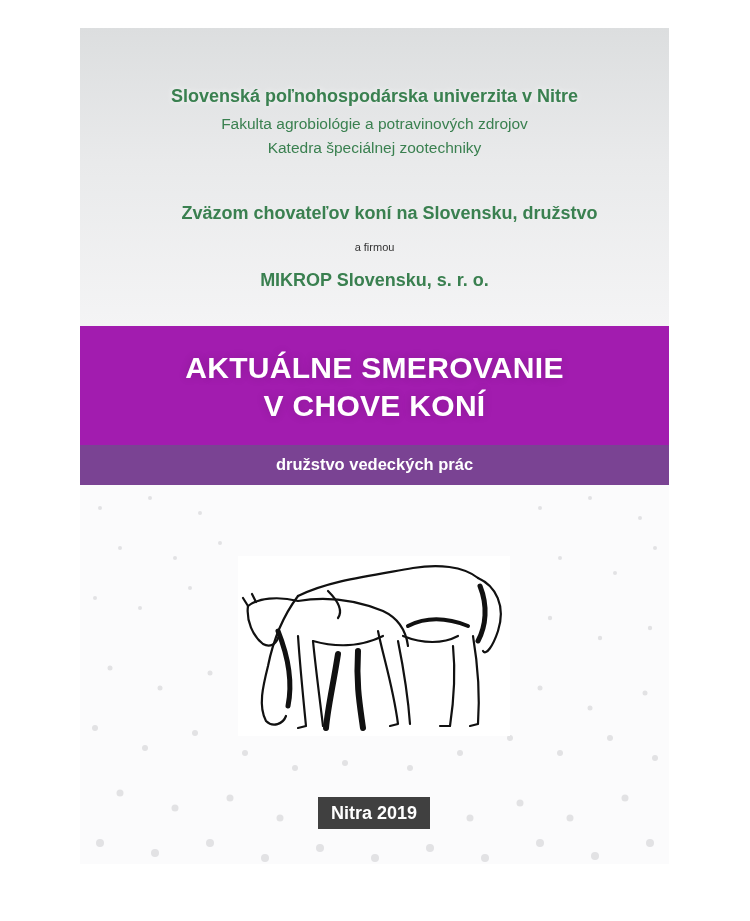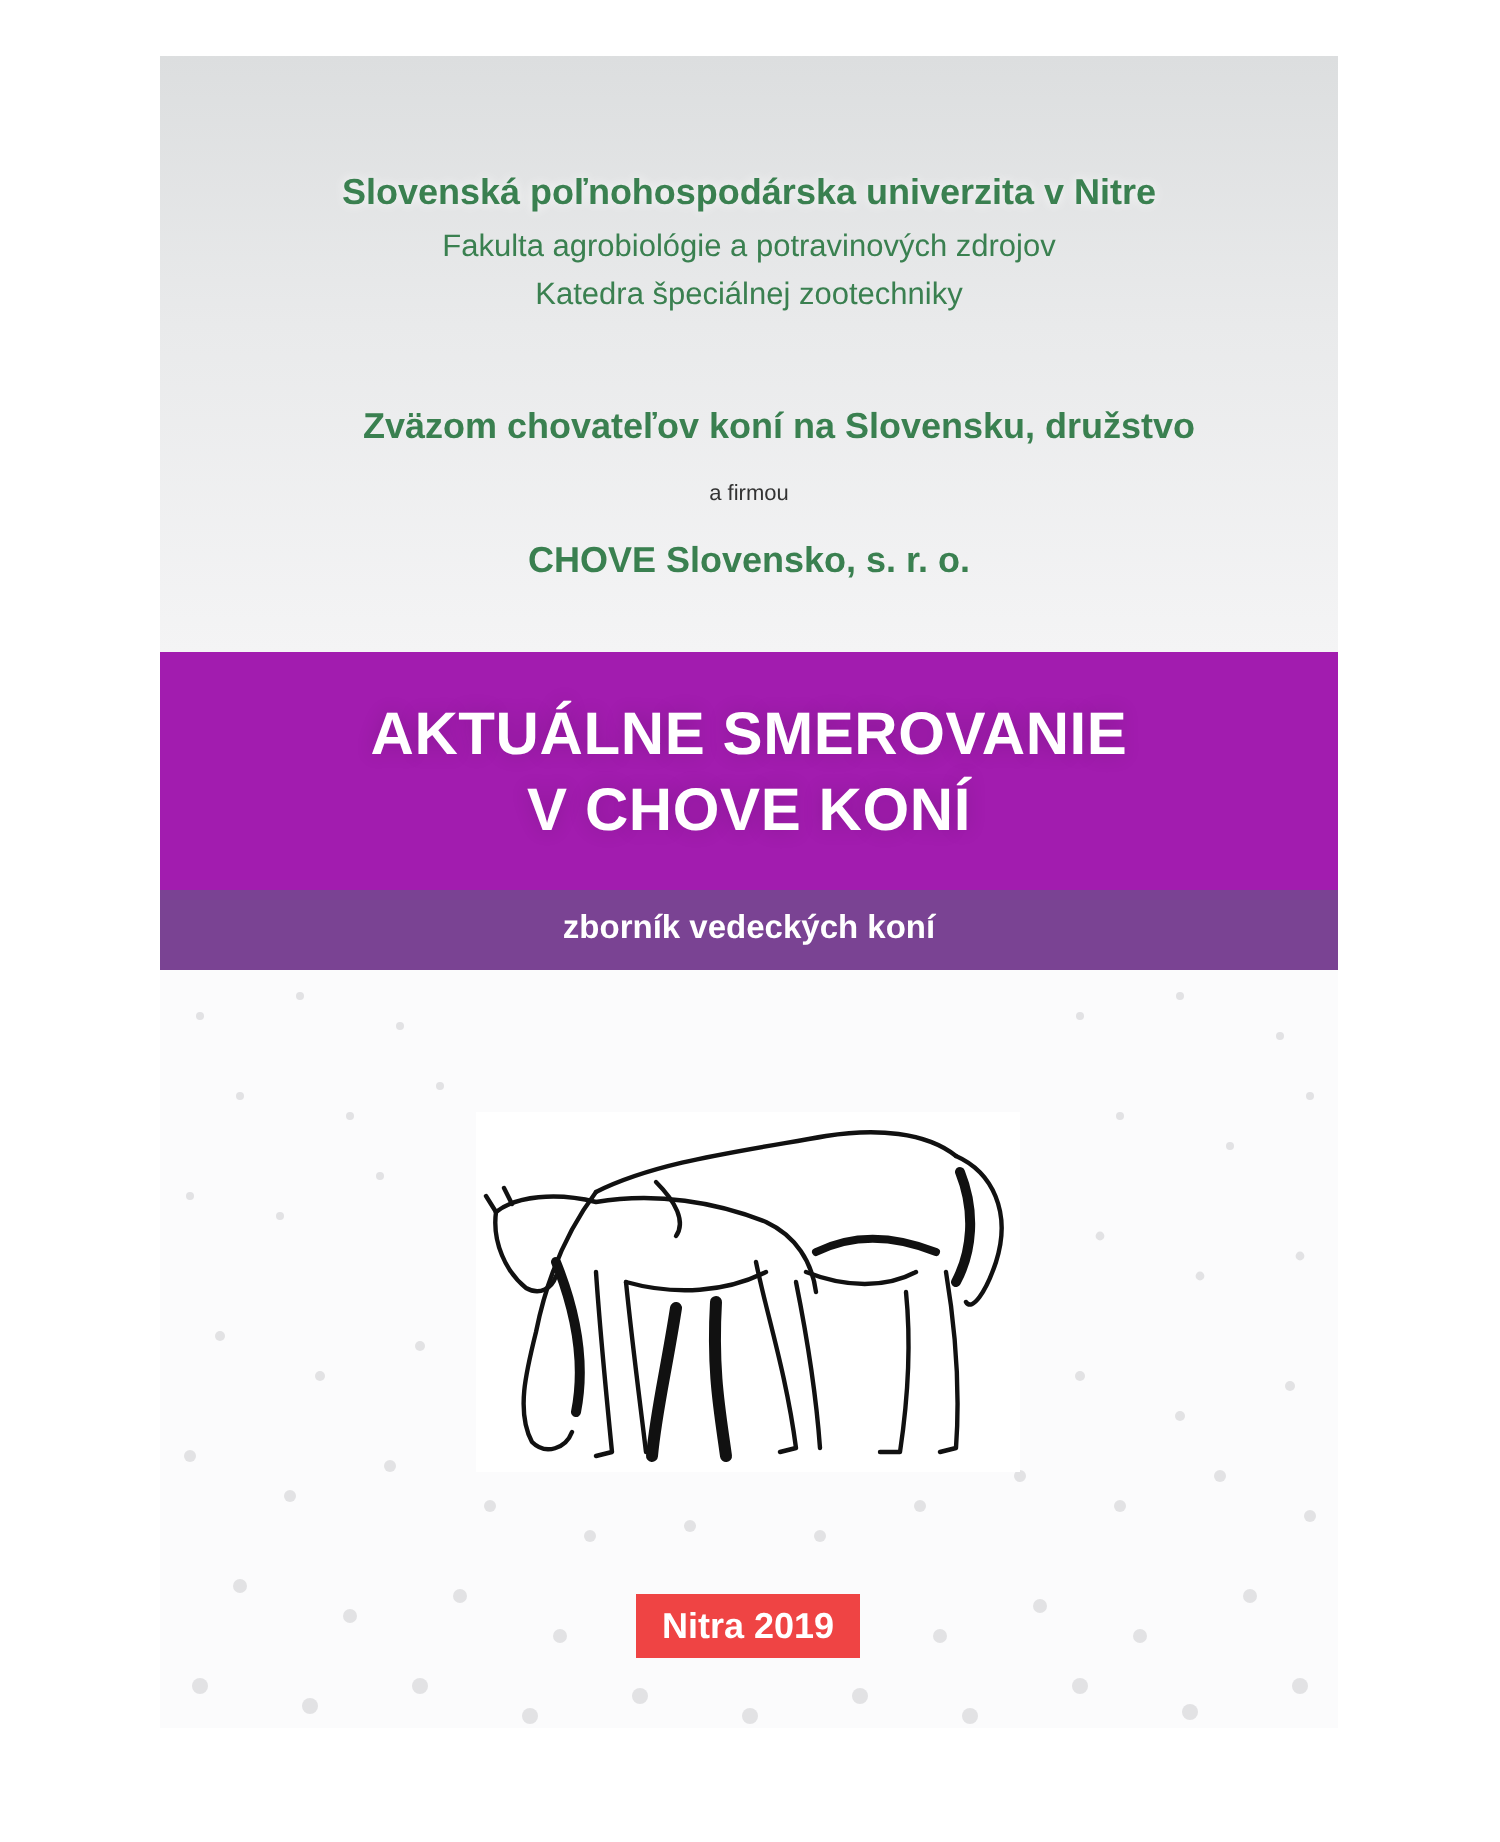--- a/index.html
+++ b/index.html
@@ -46,21 +46,21 @@
     .subtitle {
       position: absolute; left: 0; top: 10px; width: 100%; text-align: center;
       color: #ffffff; font-weight: bold; font-size: 16.5px;
     }
     .illustration {
       position: absolute; left: 158px; top: 528px; width: 272px; height: 180px;
       background: #ffffff;
     }
     .badge {
       position: absolute; left: 238px; top: 769px; width: 112px; height: 32px;
-      background: #ef4444; color: #fff; font-weight: bold; font-size: 18px;
+      background: #404040; color: #fff; font-weight: bold; font-size: 18px;
       text-align: center; line-height: 32px;
     }
   </style>
 </head>
 <body>
 
 <div class="cover">
 
   <svg class="dots" viewBox="0 0 589 836" preserveAspectRatio="none">
     <g fill="#d9dadc" opacity="0.75">
@@ -138,30 +138,30 @@
         <circle cx="570" cy="815" r="4"></circle>
     </g>
   </svg>
 
   <div class="header">
     <div class="line l1">Slovenská poľnohospodárska univerzita v Nitre</div>
     <div class="line l2">Fakulta agrobiológie a potravinových zdrojov</div>
     <div class="line l3">Katedra špeciálnej zootechniky</div>
     <div class="line l5">Zväzom chovateľov koní na Slovensku, družstvo</div>
     <div class="line l6">a firmou</div>
-    <div class="line l7">CHOVE Slovensko, s. r. o.</div>
+    <div class="line l7">MIKROP Slovensku, s. r. o.</div>
   </div>
 
   <div class="green-band">
     <div class="title t1">AKTUÁLNE SMEROVANIE</div>
     <div class="title t2">V CHOVE KONÍ</div>
   </div>
 
   <div class="purple-band">
-    <div class="subtitle">zborník vedeckých koní</div>
+    <div class="subtitle">družstvo vedeckých prác</div>
   </div>
 
   <div class="illustration">
     <svg width="272" height="180" viewBox="0 0 272 180">
       <g fill="none" stroke="#111" stroke-width="2.2" stroke-linecap="round" stroke-linejoin="round">
 
         <path d="M60 40 C90 25, 130 20, 175 12 C200 8, 225 10, 240 22"></path>
 
         <path d="M240 22 C258 30, 268 50, 260 75 C255 90, 248 100, 245 95"></path>
         <path d="M242 30 C250 50, 248 70, 240 85" stroke-width="5"></path>

